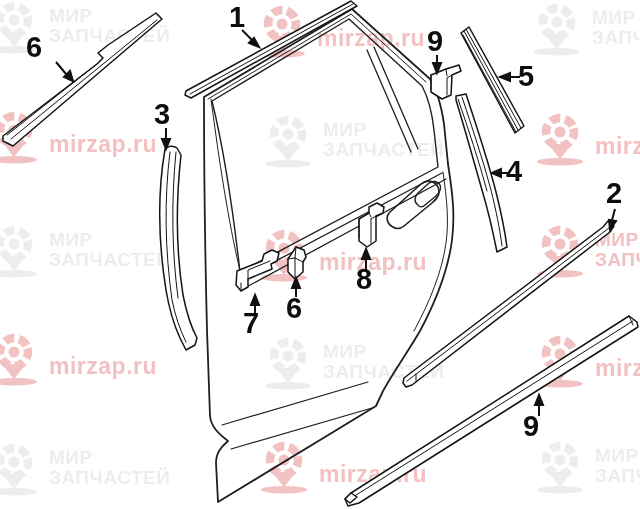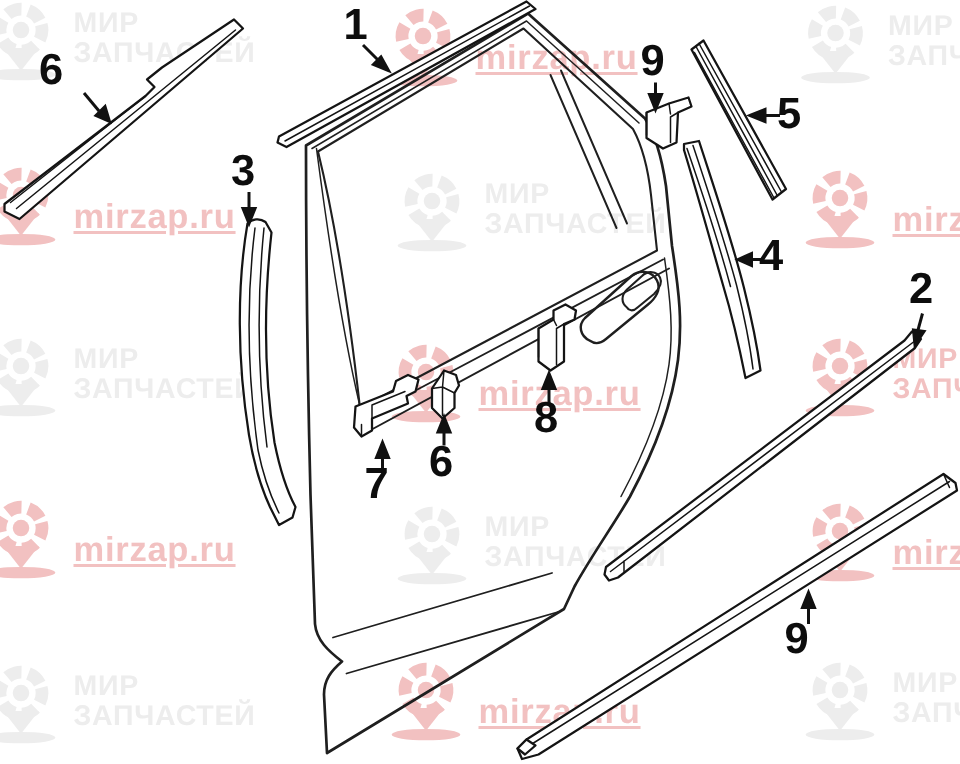--- a/index.html
+++ b/index.html
@@ -8,21 +8,21 @@
     font-family:"Liberation Sans",sans-serif;
   }
   
   .wm{position:absolute;display:flex;gap:9px;white-space:nowrap;user-select:none;}
   .wm.gray{color:#ededed;}
   .wm.red{color:#f2c1c1;}
   .wm .wm-text{font-weight:bold;line-height:1.04;letter-spacing:.5px;}
   .wm.ru{align-items:center;}
   .wm.ru .wm-text{font-size:19px;}
   .wm.site{align-items:flex-end;}
-  .wm.site .wm-text{font-size:23px;padding-bottom:7px;letter-spacing:.5px;text-decoration:underline;}
+  .wm.site .wm-text{font-size:23px;padding-bottom:7px;letter-spacing:.5px;}
   .wm-logo{flex:0 0 auto;}
   
   .art{position:absolute;left:0;top:0;}
   
   .callout{
     position:absolute;font-size:29px;font-weight:bold;color:#0d0d0d;
     line-height:1;letter-spacing:-1px;cursor:default;
   }
 </style>
 </head>

